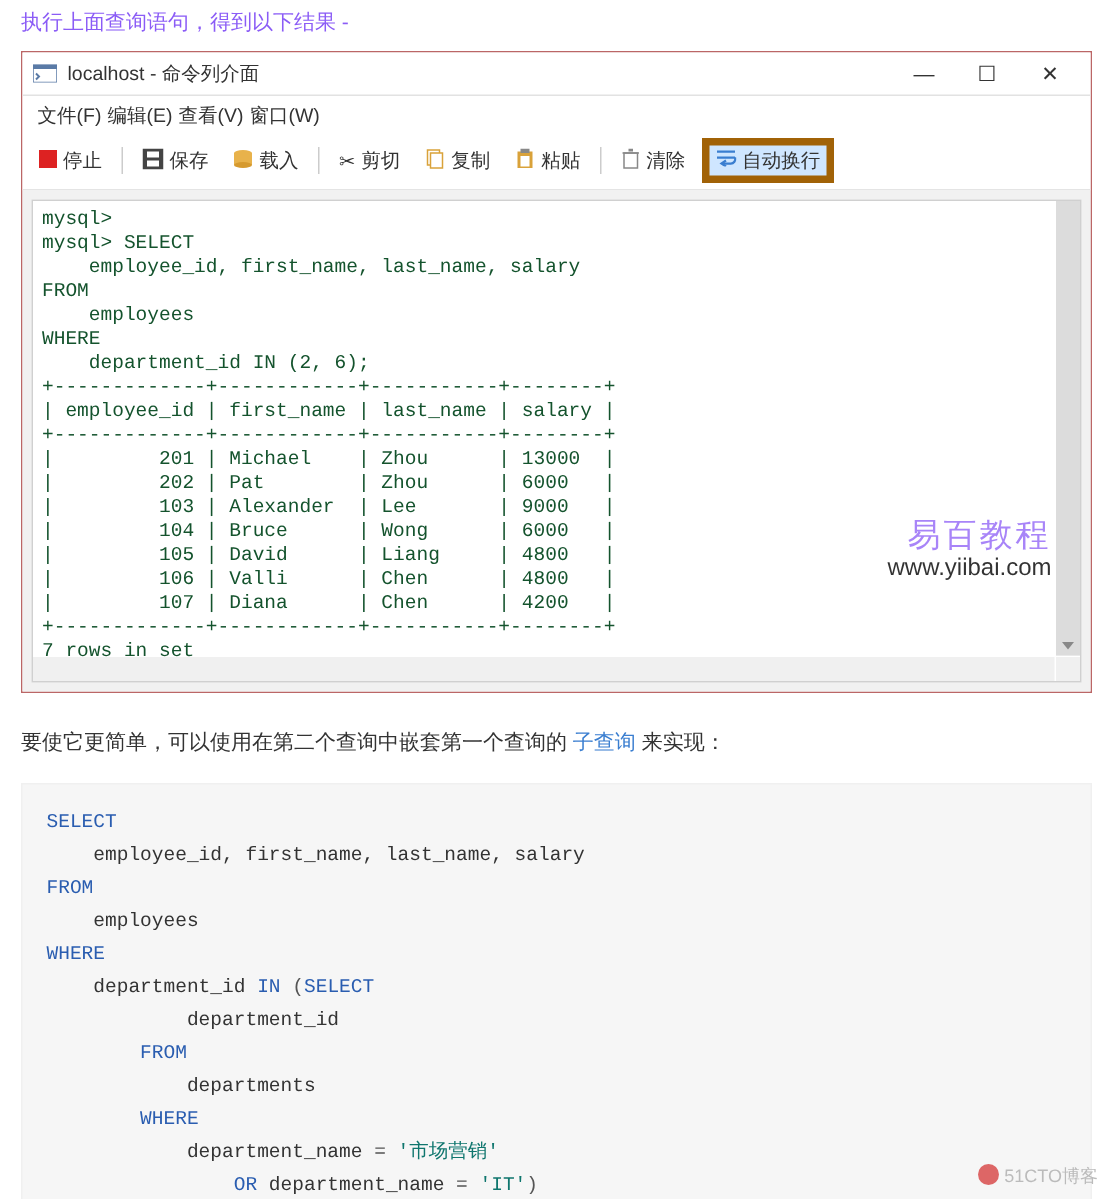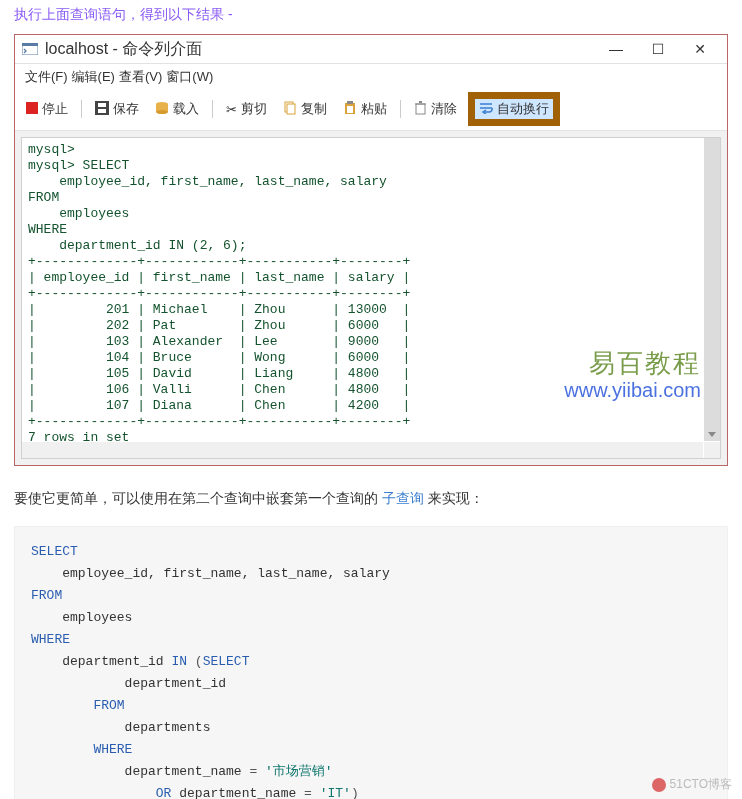--- a/index.html
+++ b/index.html
@@ -29,21 +29,21 @@
   }
   .titlebar .icon {
     width: 18px; height: 14px;
     margin-right: 6px;
     display: inline-flex;
     align-items: center;
     justify-content: center;
   }
   .titlebar .title {
     flex: 1;
-    font-size: 16px;
+    font-size: 13px;
     color: #333;
   }
   .win-btn {
     width: 42px;
     text-align: center;
     font-size: 14px;
     color: #333;
     cursor: default;
   }
   .menubar {
@@ -72,22 +72,23 @@
     white-space: nowrap;
   }
   .tb-sep {
     width: 1px;
     height: 18px;
     background: #ccc;
     margin: 0 2px;
   }
   .tb-wrap-on {
     background: #cfe6ff;
-    border: 7px solid #a16207;
+    border: 5px solid #a16207;
     padding: 1px 4px;
+    font-family: Liberation Mono, monospace;
   }
   .console-wrap {
     position: relative;
     background: #f1f1f1;
     padding: 6px 6px 6px 6px;
   }
   .console {
     background: #fff;
     border: 1px solid #d0d0d0;
     font-family: Consolas, "Courier New", monospace;
@@ -141,29 +142,29 @@
     background: #f0f0f0;
   }
   .watermark {
     position: absolute;
     right: 26px;
     top: 215px;
     text-align: right;
     pointer-events: none;
   }
   .watermark .wm1 {
-    font-size: 26px;
-    color: #4d7c0f;
+    font-size: 22px;
+    color: #8b5cf6;
     opacity: 0.75;
     letter-spacing: 2px;
     font-family: "Microsoft YaHei", sans-serif;
   }
   .watermark .wm2 {
-    font-size: 20px;
-    color: #1d4ed8;
+    font-size: 16px;
+    color: #000000;
     opacity: 0.8;
     margin-top: -2px;
   }
   .para2 {
     padding: 6px 14px;
     color: #333;
   }
   .para2 a { color: #3a7ed0; text-decoration: none; }
   .codeblock {
     margin: 12px 14px 0 14px;
@@ -179,21 +180,20 @@
   .kw { color: #2a5db0; }
   .pn { color: #555; }
   .str { color: #0f766e; }
   .footer-wm {
     position: fixed;
     right: 10px;
     bottom: 6px;
     color: #bbb;
     font-size: 12px;
     display: flex;
-    align-items: center;
     gap: 4px;
     pointer-events: none;
   }
   .footer-wm .logo {
     width: 14px; height: 14px;
     border-radius: 50%;
     background: #d66;
     display: inline-block;
   }
   .ico { display:inline-block; }

